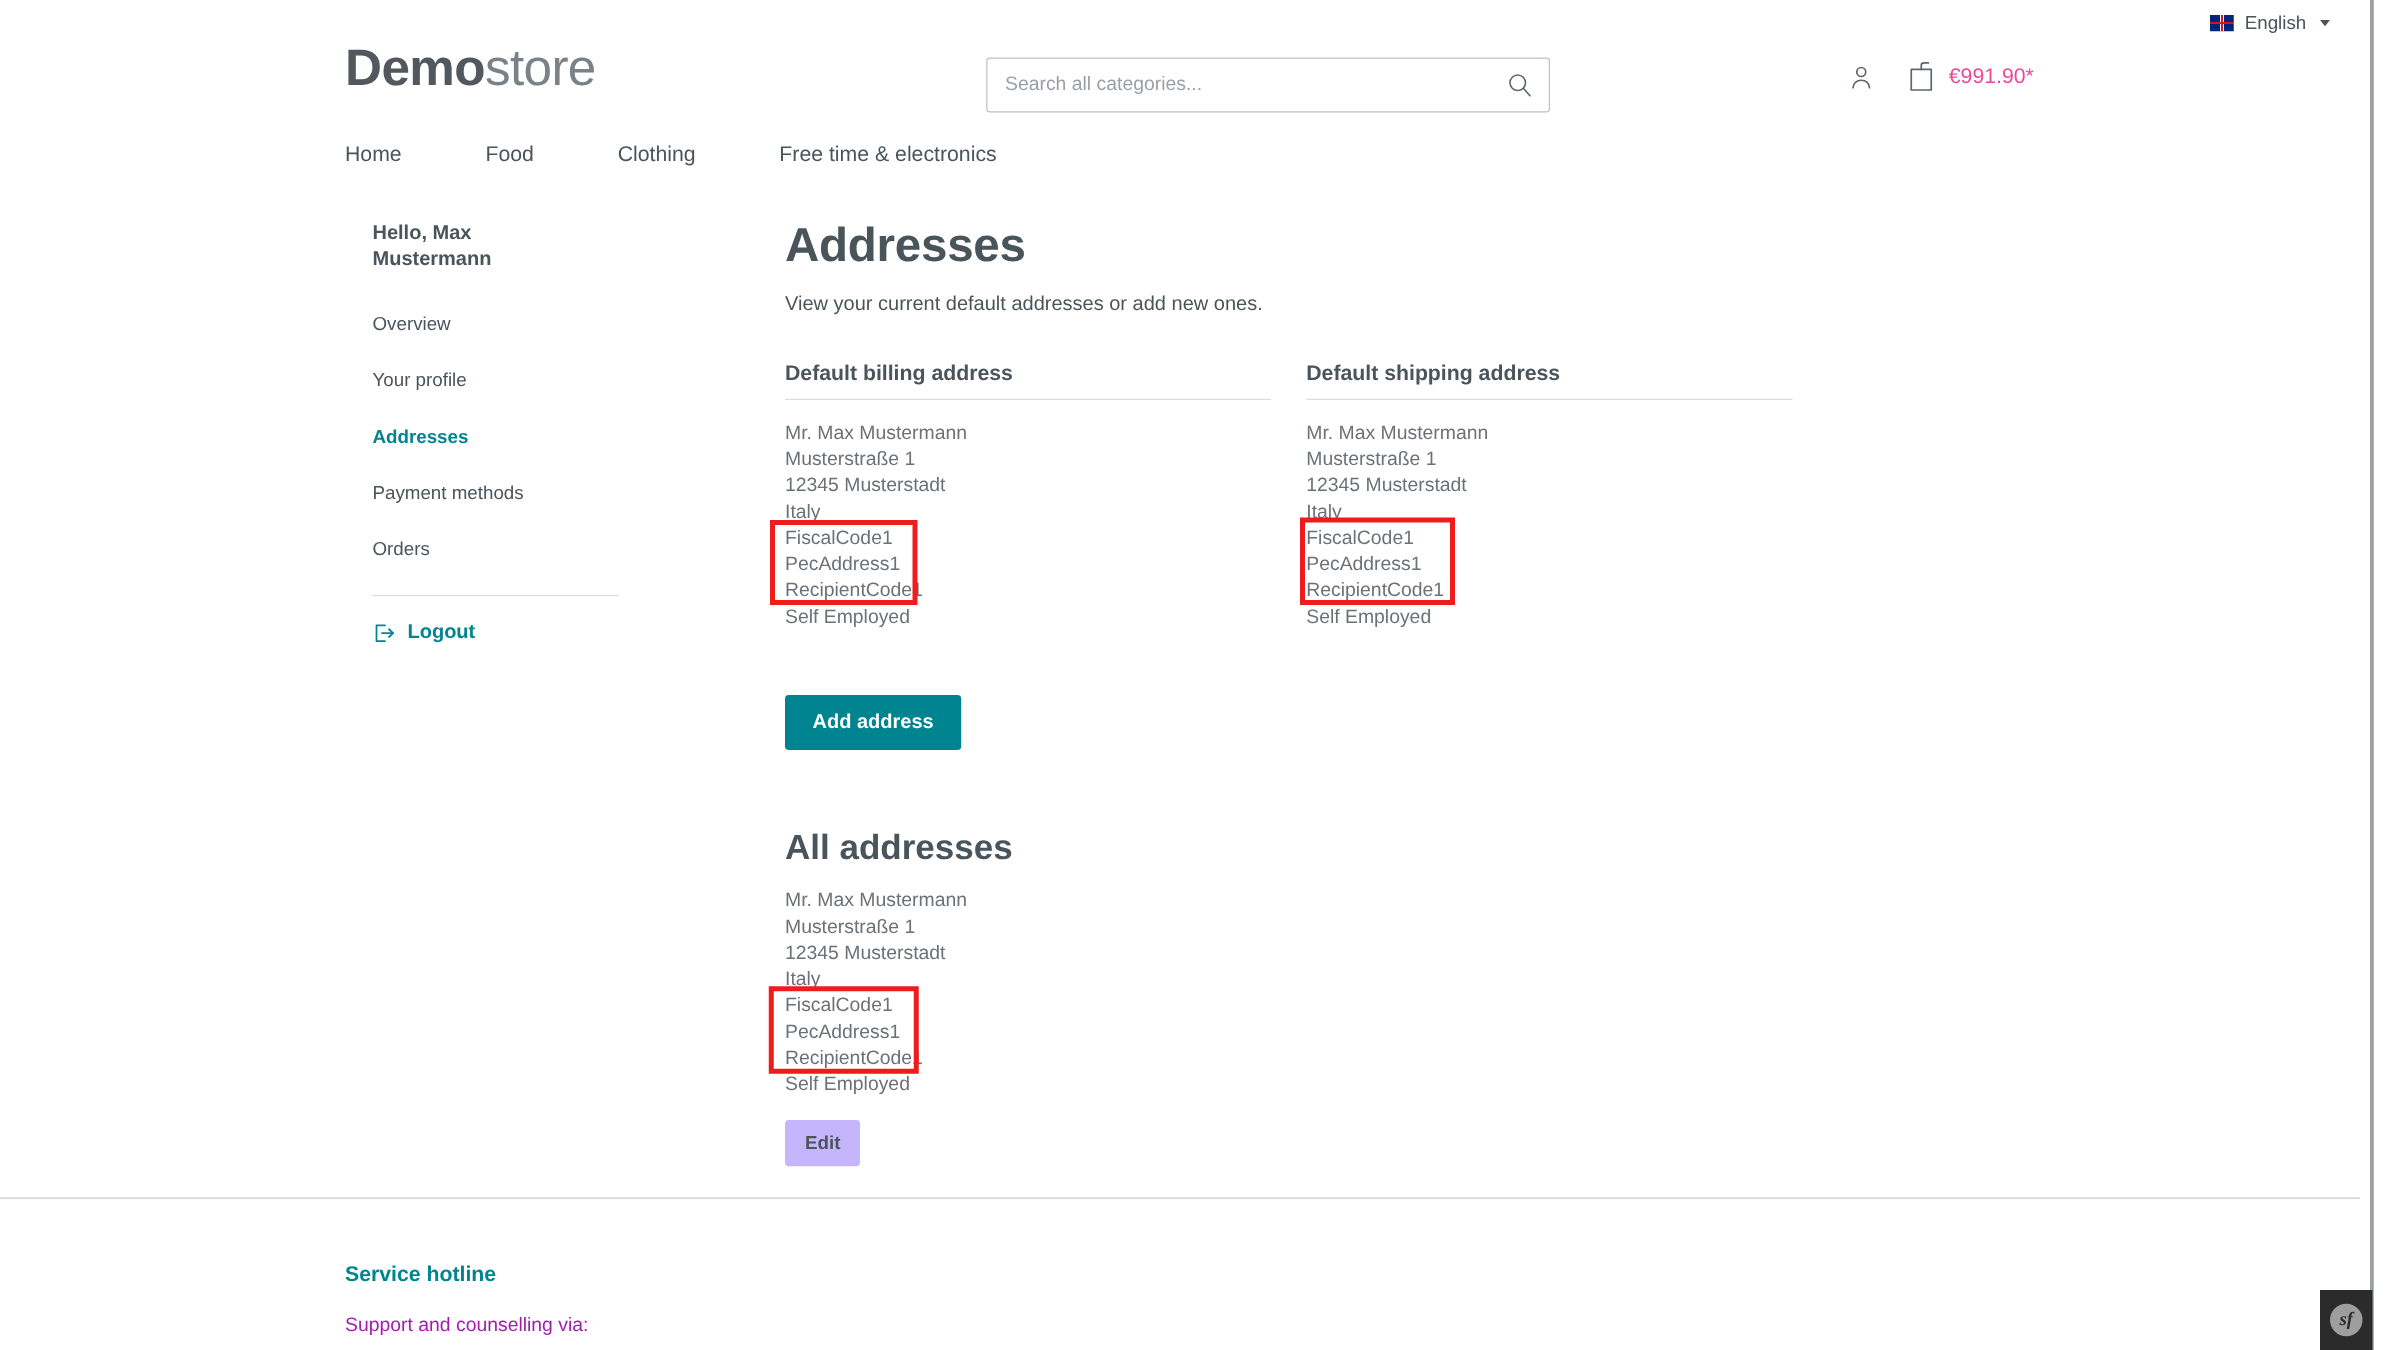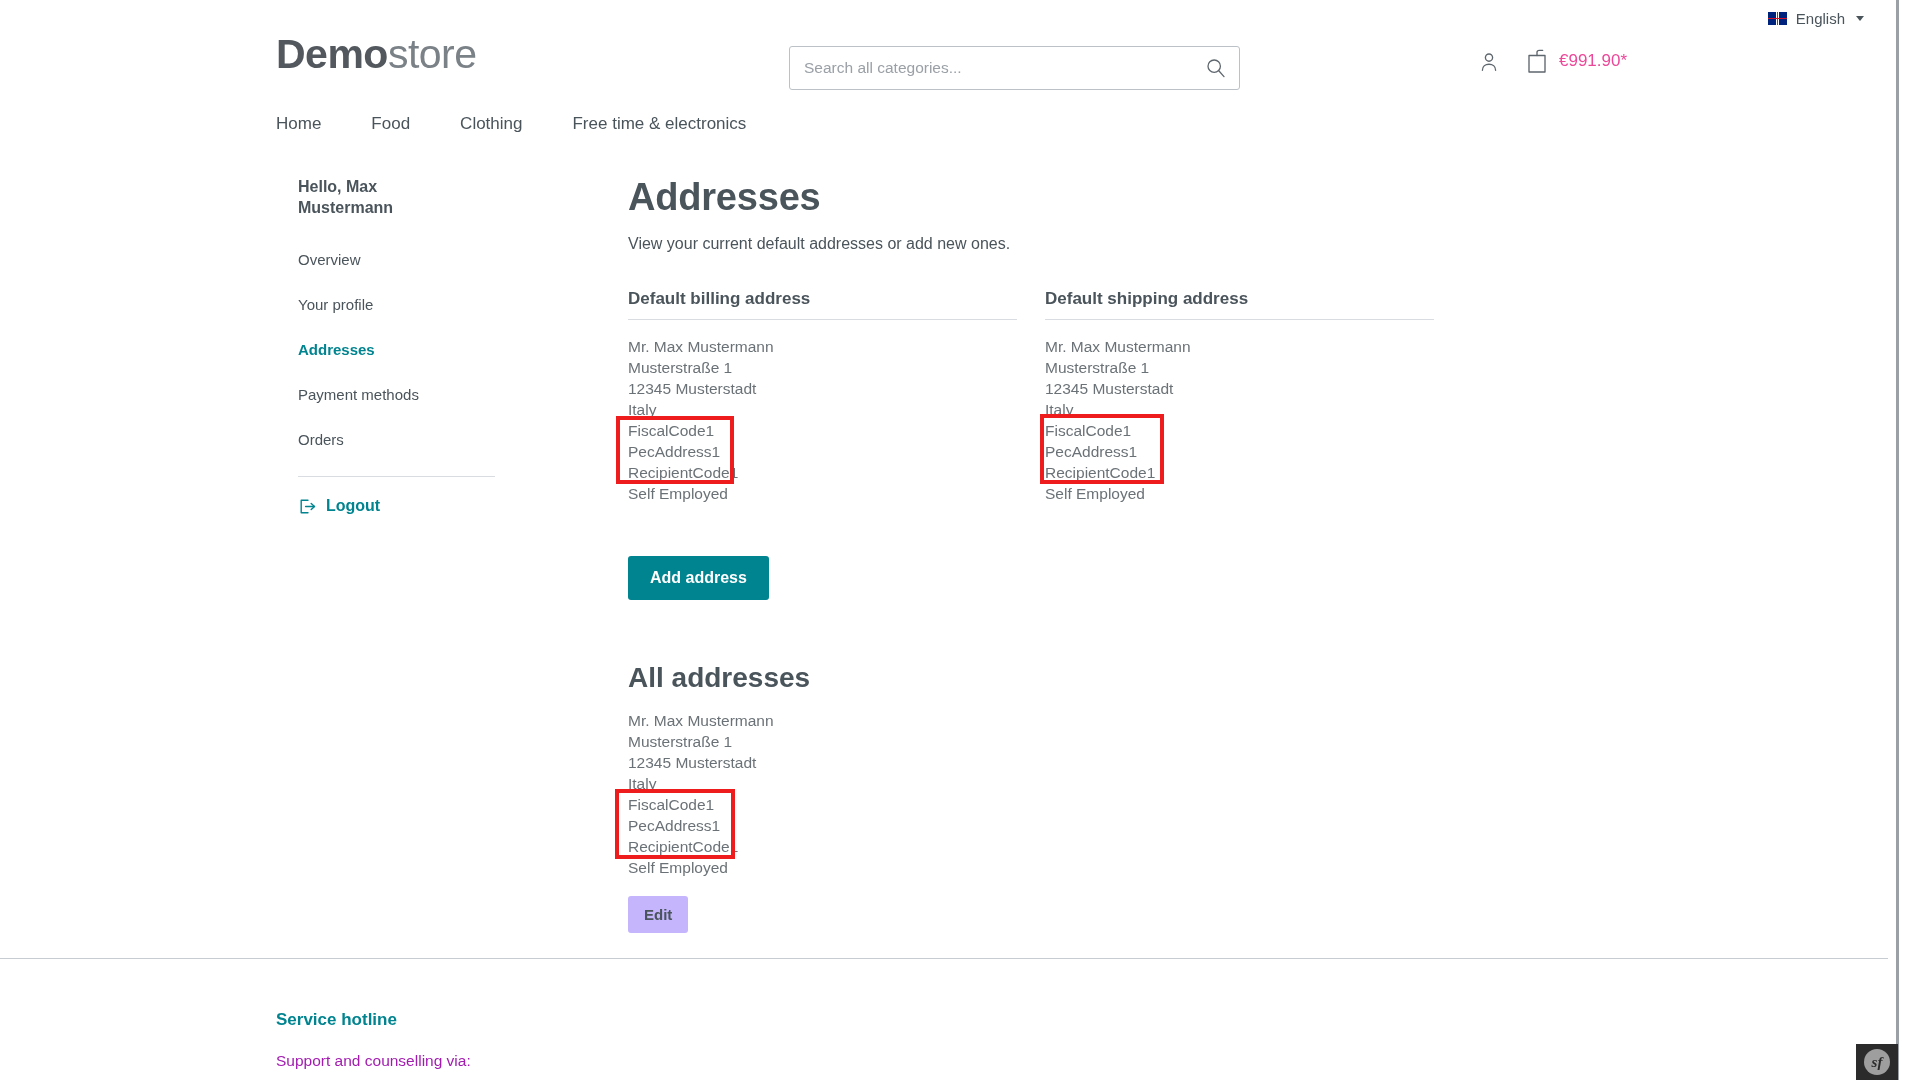--- a/index.html
+++ b/index.html
@@ -134,21 +134,21 @@
     font-weight: 400;
     color: #ec4899;
     white-space: nowrap;
   }
 
   
   .mainnav {
     position: absolute;
     top: 108px; left: 276px;
     display: flex;
-    gap: 0;
+    gap: 17px;
   }
   .mainnav a {
     font-size: 17px;
     color: #4a545b;
     text-decoration: none;
     padding: 6px 0;
     margin-right: 50px;
     white-space: nowrap;
     cursor: pointer;
   }
@@ -329,21 +329,21 @@
     width: 3px;
     height: 1080px;
     background: #9aa0a6;
   }
 
   
   .sf-badge {
     position: absolute;
     right: 22px;
     bottom: 0;
-    width: 42px; height: 36px;
+    width: 42px; height: 48px;
     background: #2b2b2b;
     display: flex;
     align-items: center;
     justify-content: center;
   }
   .sf-circle {
     width: 26px; height: 26px;
     border-radius: 50%;
     background: #9e9e9e;
     display: flex;

